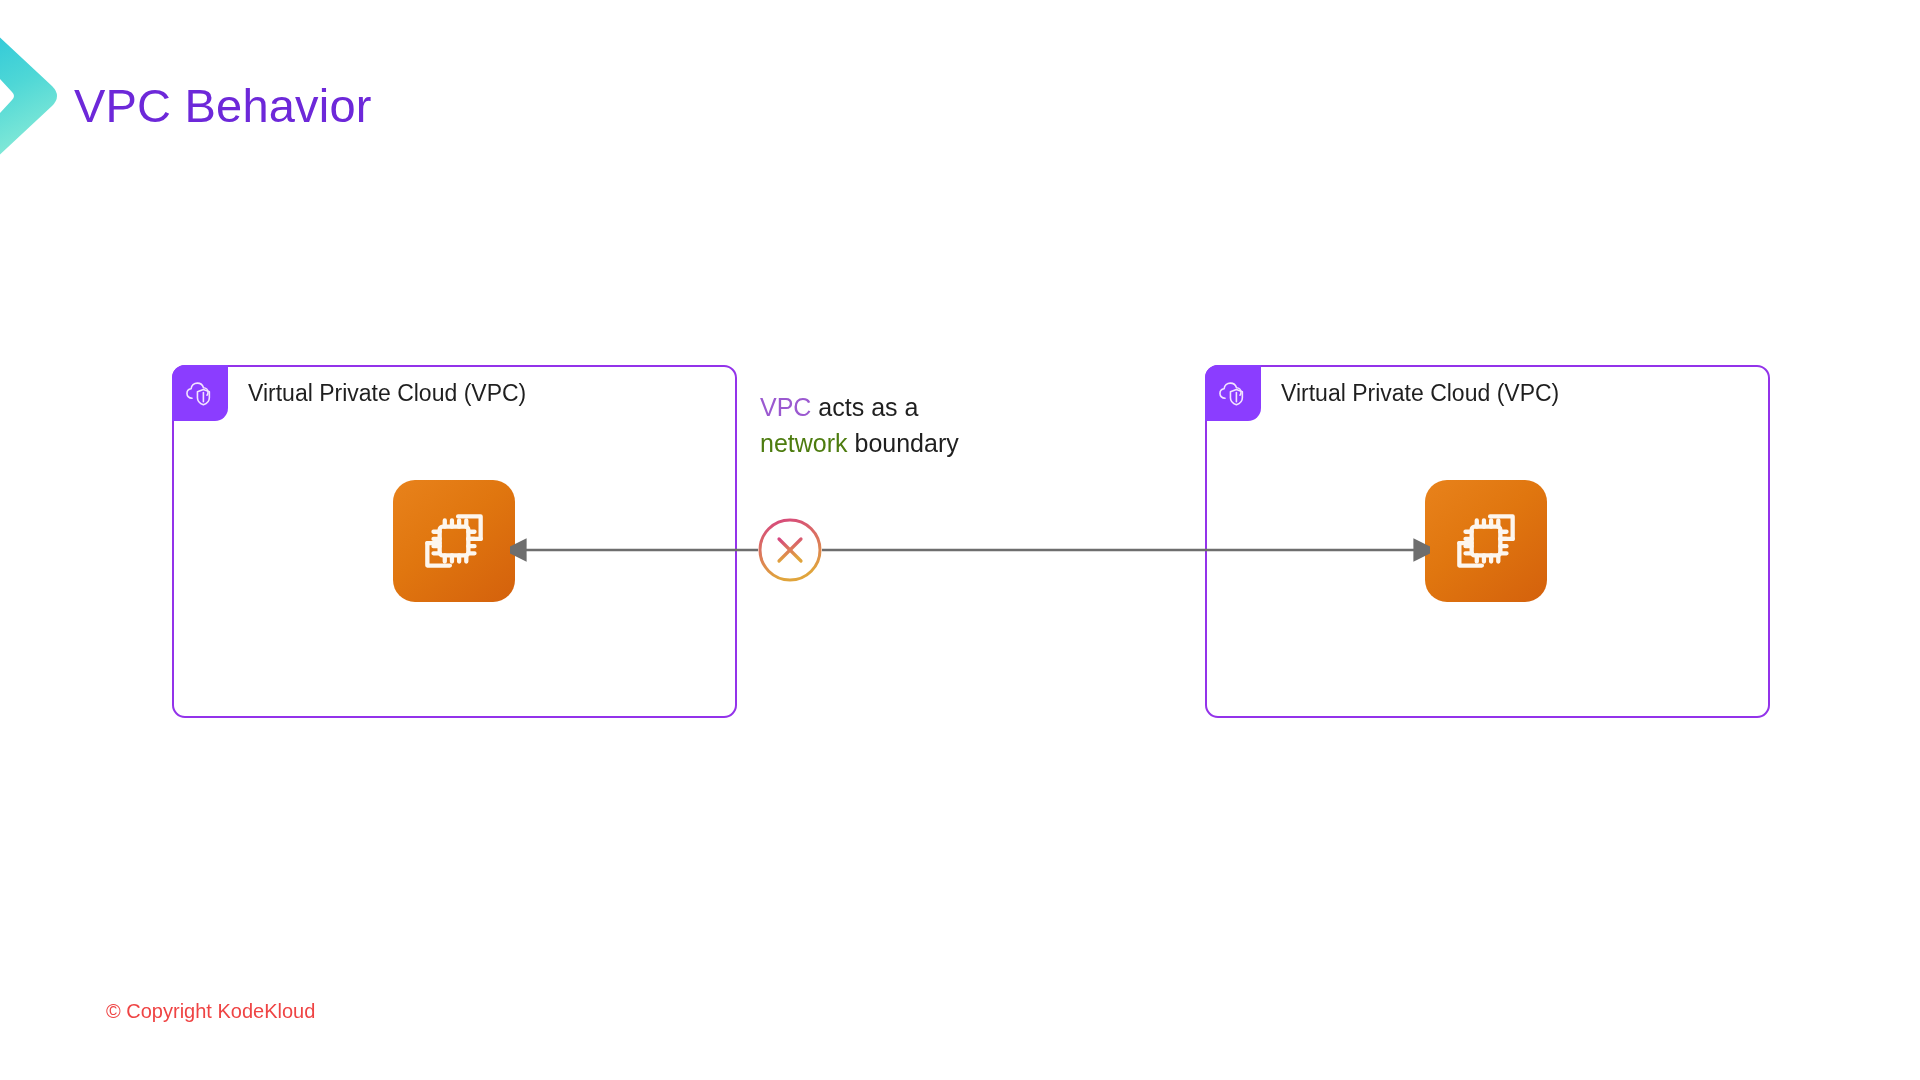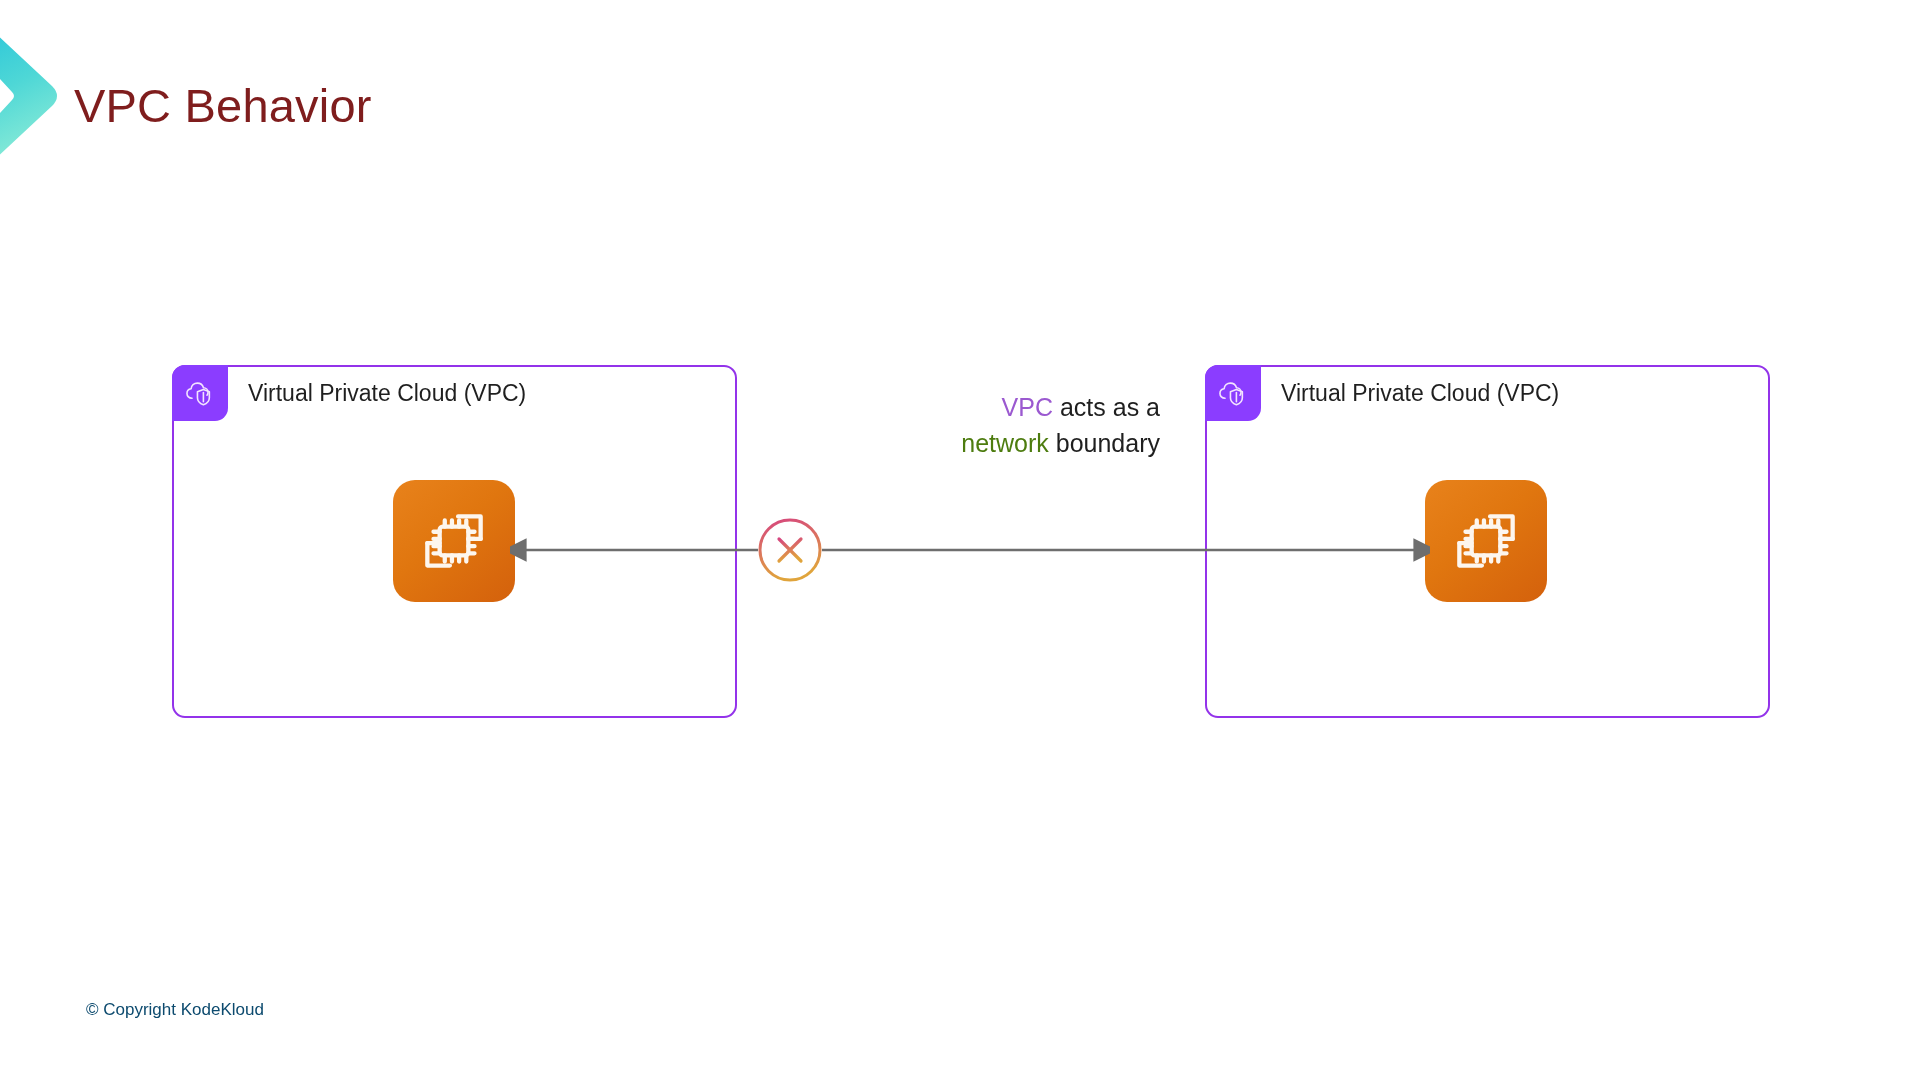--- a/index.html
+++ b/index.html
@@ -26,21 +26,21 @@
   }
 
   
   .slide-title {
     position: absolute;
     left: 74px;
     top: 78px;
     font-size: 47px;
     font-weight: 400;
     letter-spacing: 0.2px;
-    color: #7f1d1d;
+    color: #6d28d9;
     white-space: nowrap;
   }
 
   
   .vpc-box {
     position: absolute;
     top: 365px;
     width: 565px;
     height: 353px;
     border: 2px solid #9333ea;
@@ -103,35 +103,35 @@
     height: 100px;
     pointer-events: none;
   }
 
   
   .center-caption {
     position: absolute;
     left: 760px;
     top: 390px;
     width: 400px;
-    text-align: right;
+    text-align: left;
     font-size: 25px;
     line-height: 1.42;
     color: #1f1f1f;
   }
   .tok-vpc     { color: #9b59d0; }
   .tok-network { color: #4d7c0f; }
 
   
   .footer-copyright {
     position: absolute;
-    left: 86px;
+    left: 106px;
     top: 1000px;
-    font-size: 17px;
-    color: #0c4a6e;
+    font-size: 20px;
+    color: #ef4444;
     white-space: nowrap;
   }
 </style>
 </head>
 <body>
 
 <div class="brand-chevron">
   <svg viewBox="0 0 96 148" width="96" height="148" aria-hidden="true">
     <defs>
       <linearGradient id="chevGrad" x1="0" y1="0" x2="0.35" y2="1">

